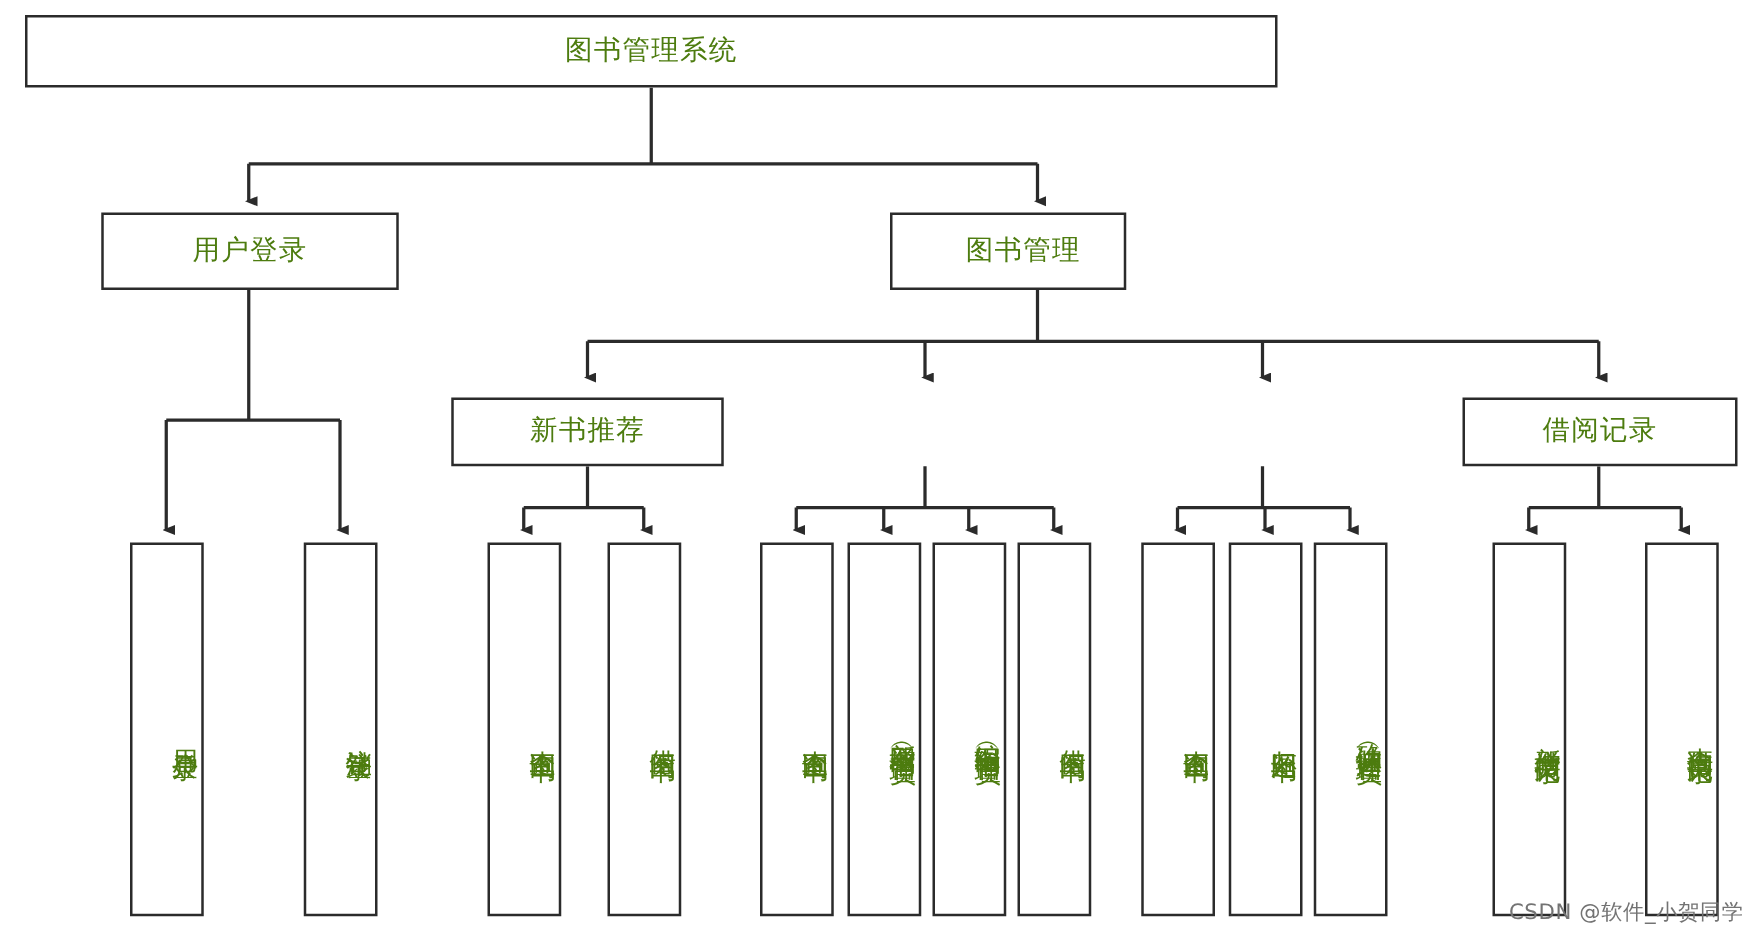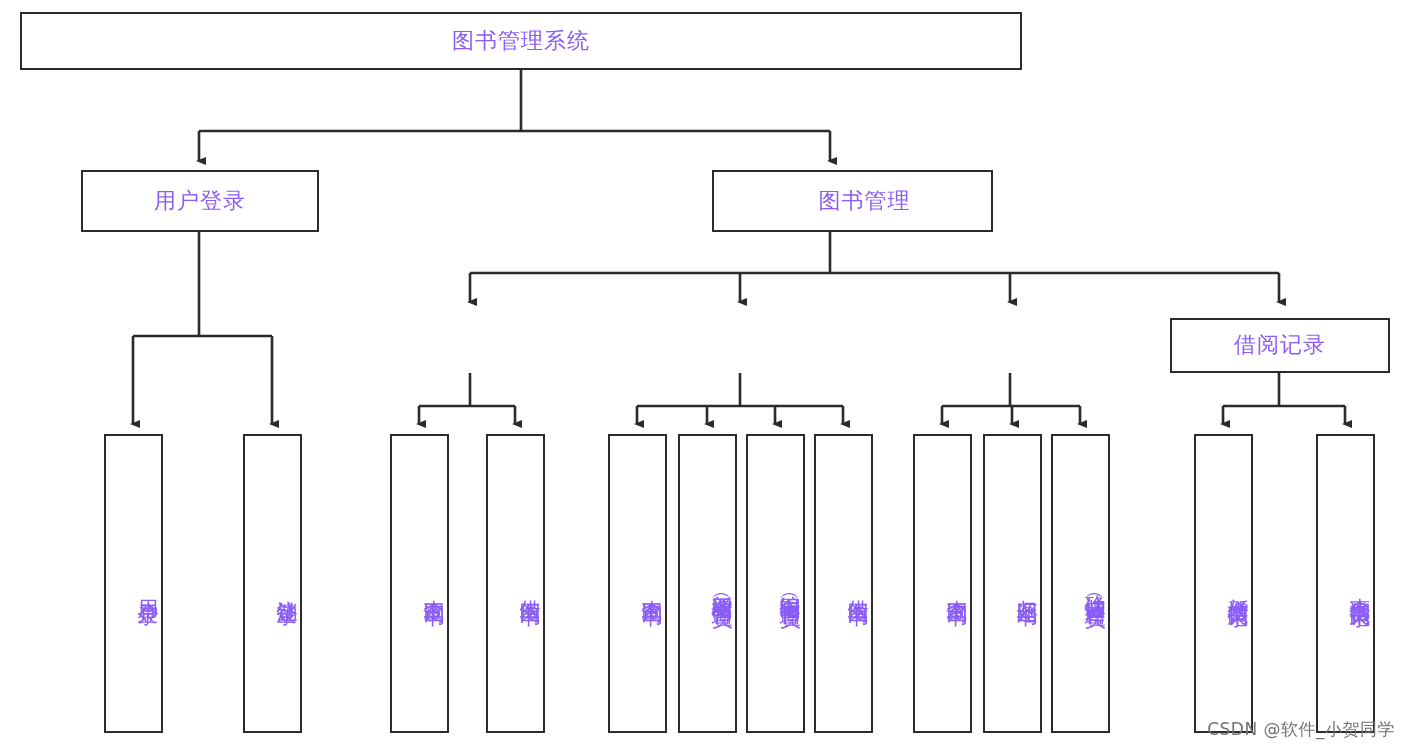--- a/index.html
+++ b/index.html
@@ -18,21 +18,21 @@
     overflow: hidden;
   }
   .node {
     position: absolute;
     box-sizing: border-box;
     border: 2px solid #2b2b2b;
     background: #ffffff;
     display: flex;
     align-items: center;
     justify-content: center;
-    color: #8b5cf6;
+    color: #4d7c0f;
   }
   .node.horiz {
     font-size: 22px;
     letter-spacing: 1px;
     line-height: 1.2;
     text-align: center;
   }
   .node.vert {
     writing-mode: vertical-rl;
     text-orientation: upright;
@@ -123,24 +123,27 @@
     </g>
   </svg>
 
   <div class="node horiz root" style="left:20px; top:12px; width:1002px; height:58px;">
     <span>图书管理系统</span>
   </div>
 
   <div class="node horiz" style="left:81px; top:170px; width:238px; height:62px;">
     <span>用户登录</span>
   </div>
-  <div class="node horiz" style="left:712px; top:170px; width:281px; height:62px;padding-left:24px;">
+  <div class="node horiz" style="left:712px; top:170px; width:189px; height:62px;padding-left:24px;">
     <span>图书管理</span>
   </div>
 
+  <div class="node horiz" style="left:361px; top:318px; width:218px; height:55px;">
+    <span>新书推荐</span>
+  </div>
   <div class="node horiz" style="left:1170px; top:318px; width:220px; height:55px;">
     <span>借阅记录</span>
   </div>
 
   <div class="node vert" style="left:104px; top:434px; width:59px; height:299px;">
     <span>用户登录</span>
   </div>
   <div class="node vert" style="left:243px; top:434px; width:59px; height:299px;">
     <span>注销登录</span>
   </div>

